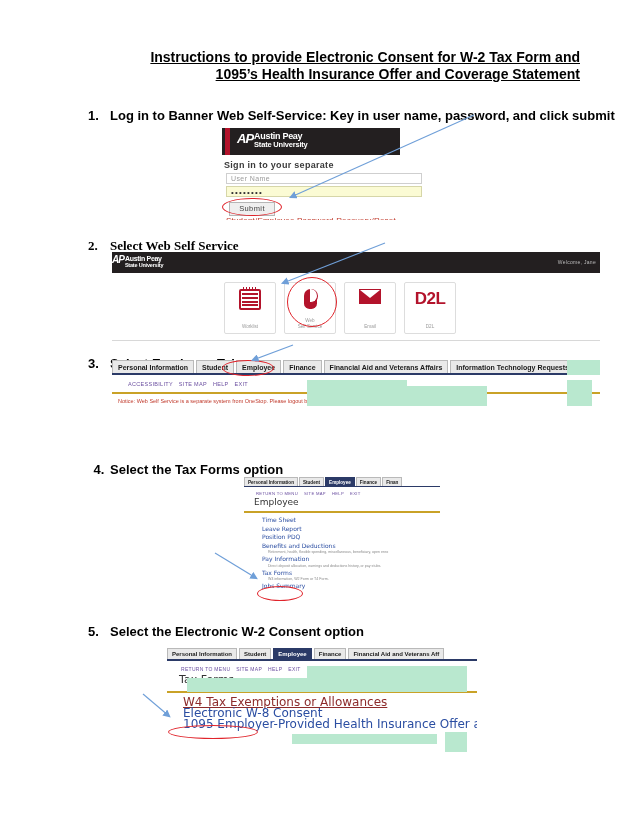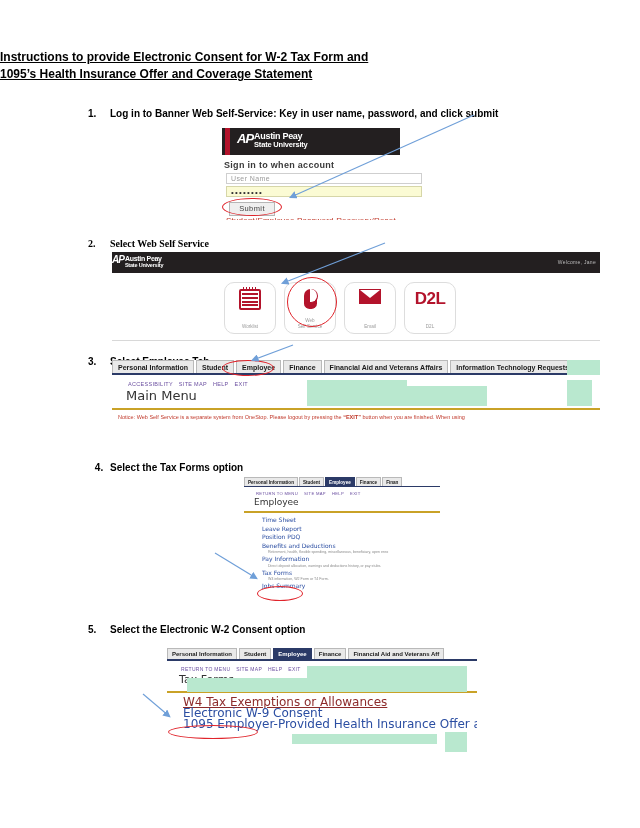--- a/index.html
+++ b/index.html
@@ -5,27 +5,27 @@
   html,body{margin:0;padding:0;}
   body{
     width:640px;height:828px;background:#ffffff;
     font-family:"Liberation Sans",sans-serif;
     color:#000;overflow:hidden;position:relative;
   }
   .page{position:relative;width:640px;height:828px;}
 
   
   .doc-title{
-    position:absolute;left:0;top:49px;width:580px;text-align:left;
-    font-size:12px;font-weight:bold;line-height:17px;
+    position:absolute;left:0;top:49px;width:580px;text-align:right;
+    font-size:14px;font-weight:bold;line-height:17px;
   }
   .doc-title span{ text-decoration:underline; display:inline-block;}
 
   
-  .step{position:absolute;font-size:10px;font-weight:bold;white-space:nowrap;}
+  .step{position:absolute;font-size:13px;font-weight:bold;white-space:nowrap;}
   .step .num{display:inline-block;width:22px;}
 
   
   .shot{position:absolute;overflow:hidden;background:#fff;}
 
   
   .login{left:222px;top:128px;width:210px;height:92px;}
   .ap-bar{position:absolute;left:0;top:0;width:178px;height:27px;background:#231f20;}
   .ap-bar .redbar{position:absolute;left:3px;top:0;width:5px;height:27px;background:#b3132b;}
   .ap-logo{position:absolute;left:15px;top:4px;color:#fff;font-size:5px;line-height:1;}
@@ -44,21 +44,21 @@
 
   
   .portal{left:112px;top:252px;width:488px;height:88px;border-bottom:1px solid #d8d8d8;}
   .portal-bar{position:absolute;left:0;top:0;width:488px;height:21px;background:#231f20;}
   .portal-bar .ap-logo{left:0px;top:3px;}
   .portal-bar .ap-words .l1{font-size:7px;line-height:7px;}
   .portal-bar .ap-words .l2{font-size:5.5px;line-height:6px;}
   .portal-bar .ap-mark{font-size:10px;}
   .welcome{position:absolute;right:4px;top:7px;color:#bcbcbc;font-size:5px;letter-spacing:.3px;}
   .tiles{position:absolute;left:0;top:26px;width:488px;}
-  .tile{position:absolute;top:4px;width:50px;height:50px;border:1px solid #ddd;border-radius:10px;background:#fff;}
+  .tile{position:absolute;top:4px;width:50px;height:50px;border:1px solid #ddd;border-radius:2px;background:#fff;}
   .tile .glyph{position:absolute;left:0;top:6px;width:50px;text-align:center;height:22px;}
   .tile .cap{position:absolute;left:0;bottom:4px;width:50px;text-align:center;font-size:4.6px;color:#9a9a9a;line-height:5.5px;}
   .t1{left:112px;} .t2{left:172px;} .t3{left:232px;} .t4{left:292px;}
   .icon-worklist{display:inline-block;width:18px;height:17px;border:2px solid #b3132b;border-radius:2px;position:relative;background:#fff;}
   .icon-worklist:before{content:"";position:absolute;left:1px;top:2px;right:1px;height:1.5px;background:#b3132b;
      box-shadow:0 4px 0 #b3132b,0 8px 0 #b3132b,0 11px 0 #b3132b;}
   .icon-worklist:after{content:"";position:absolute;left:2px;top:-4px;width:14px;height:3px;
      background:repeating-linear-gradient(90deg,#b3132b 0 1.5px,transparent 1.5px 3px);}
   .icon-mouse{display:inline-block;width:13px;height:20px;background:#b3132b;border-radius:7px 7px 6px 6px;position:relative;}
   .icon-mouse:after{content:"";position:absolute;left:6px;top:0;width:7px;height:13px;border:1.6px solid #b3132b;
@@ -124,21 +124,21 @@
   <div class="shot login">
     <div class="ap-bar">
       <div class="redbar"></div>
       <div class="ap-logo">
         <span class="ap-mark">AP</span><span class="ap-words">
           <span class="l1">Austin Peay</span><br>
           <span class="l2">State University</span>
         </span>
       </div>
     </div>
-    <div class="signin">Sign in to when account</div>
+    <div class="signin">Sign in to your separate</div>
     <div class="fld user">User Name</div>
     <div class="fld pass">••••••••</div>
     <div class="btn-sub">Submit</div>
     <div class="recov">Student/Employee Password Recovery/Reset</div>
   </div>
   <div class="ell" style="left:222px;top:198px;width:58px;height:16px;"></div>
 
   <div class="step" style="left:88px;top:238px;font-family:Liberation Serif, serif;">
     <span class="num">2.</span><span>Select Web Self Service</span>
   </div>
@@ -181,21 +181,20 @@
     <span class="num">3.</span><span>Select Employee Tab</span>
   </div>
 
   <div class="shot ssb3">
     <div class="tabrow">
       <span class="tab">Personal Information</span><span class="tab">Student</span><span class="tab">Employee</span><span class="tab">Finance</span><span class="tab">Financial Aid and Veterans Affairs</span><span class="tab">Information Technology Requests</span>
     </div>
     <div class="crumbs">
       <b>ACCESSIBILITY</b><b>SITE MAP</b><b>HELP</b><b>EXIT</b>
     </div>
-    <div class="bigh">Main Menu</div>
     <div class="goldline"></div>
     <div class="notice"><span>Notice: Web Self Service is a separate system from OneStop. Please logout by pressing the </span><b>“EXIT”</b><span> button when you are finished. When using</span></div>
     <div class="redact" style="left:195px;top:20px;width:100px;height:22px;"></div>
     <div class="redact" style="left:195px;top:26px;width:180px;height:20px;"></div>
     <div class="redact" style="left:455px;top:0px;width:33px;height:15px;"></div>
     <div class="redact" style="left:455px;top:20px;width:25px;height:26px;"></div>
   </div>
   <div class="ell" style="left:222px;top:360px;width:50px;height:14px;"></div>
 
   <div class="step" style="left:88px;top:462px;text-align:center;">
@@ -234,21 +233,21 @@
     <div class="tabrow">
       <span class="tab">Personal Information</span><span class="tab">Student</span><span class="tab sel">Employee</span><span class="tab">Finance</span><span class="tab">Financial Aid and Veterans Aff</span>
     </div>
     <div class="crumbs">
       <b>RETURN TO MENU</b><b>SITE MAP</b><b>HELP</b><b>EXIT</b>
     </div>
     <div class="bigh">Tax Forms</div>
     <div class="goldline"></div>
     <div class="menulist">
       <div class="mi" style="text-decoration:underline;color:#8d2b2b;">W4 Tax Exemptions or Allowances</div>
-      <div class="mi">Electronic W-9 Consent</div>
+      <div class="mi">Electronic W-8 Consent</div>
       <div class="mi">1095 Employer-Provided Health Insurance Offer and Coverage Statement</div>
     </div>
     <div class="redact" style="left:140px;top:18px;width:160px;height:12px;"></div>
     <div class="redact" style="left:20px;top:30px;width:280px;height:14px;"></div>
     <div class="redact" style="left:125px;top:86px;width:145px;height:10px;"></div>
     <div class="redact" style="left:278px;top:84px;width:22px;height:20px;"></div>
   </div>
   <div class="ell" style="left:168px;top:725px;width:88px;height:12px;"></div>
 
   <svg class="arrows" viewBox="0 0 640 828">

